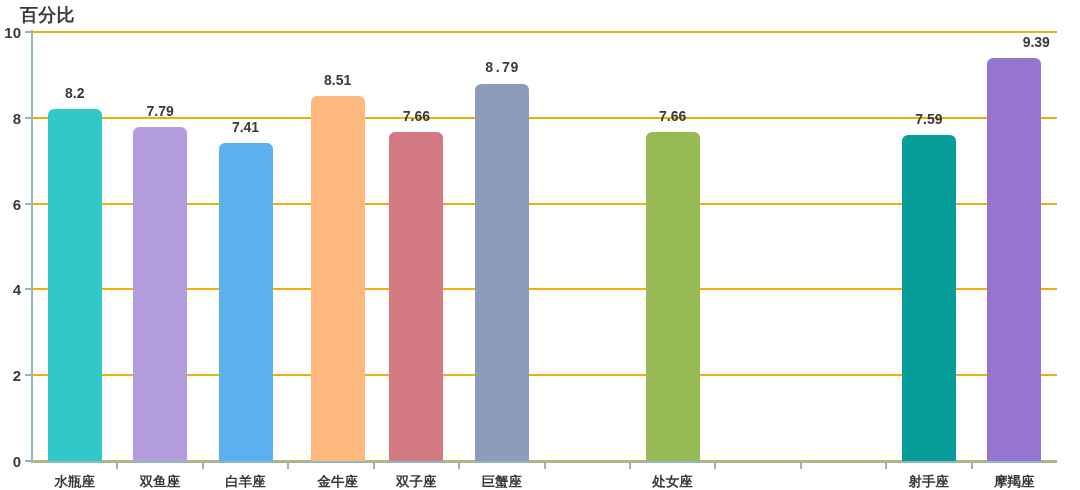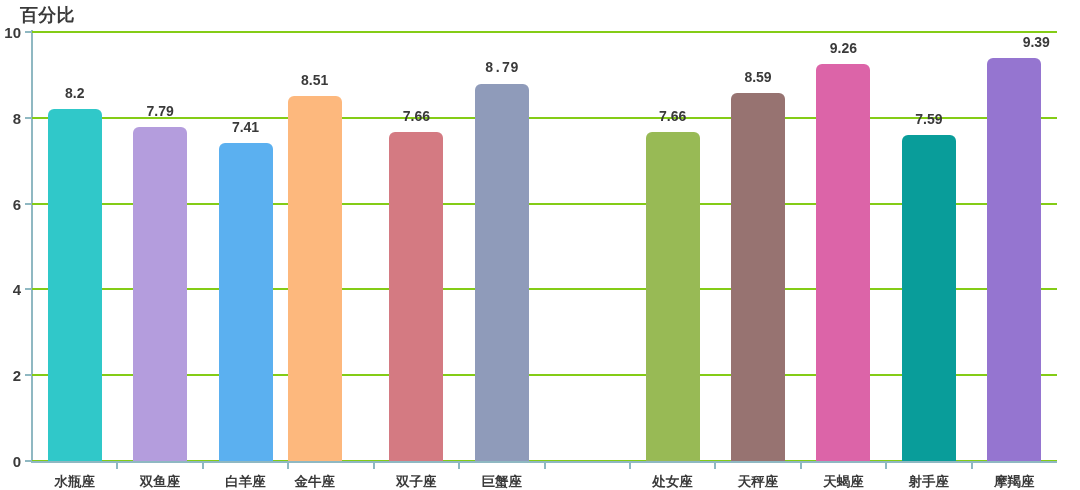--- a/index.html
+++ b/index.html
@@ -47,21 +47,21 @@
     width: 2px;
     height: 433px;
     background: #8fb8c2;
   }
 
   .gridline {
     position: absolute;
     left: 0;
     width: 1025px;
     height: 2px;
-    background: #84cc16;
+    background: #eab308;
   }
 
   .x-axis-line {
     position: absolute;
     left: 0;
     bottom: -2px;
     width: 1025px;
     height: 2px;
     background: #8fb8c2;
   }
@@ -198,50 +198,40 @@
         <div class="bar-group" style="left: 85.4167px; width: 85.4167px;">
           <div class="bar" style="height: 334.191px; background: rgb(180, 157, 221);"></div>
           <div class="bar-value" style="bottom: 342.191px; text-align: center;">7.79</div>
           <div class="cat-label">双鱼座</div>
         </div>
         <div class="bar-group" style="left: 170.833px; width: 85.4167px;">
           <div class="bar" style="height: 317.889px; background: rgb(91, 176, 240);"></div>
           <div class="bar-value" style="bottom: 325.889px;">7.41</div>
           <div class="cat-label">白羊座</div>
         </div>
-        <div class="bar-group" style="left: 240px; width: 85.4167px;">
+        <div class="bar-group" style="left: 263px; width: 85.4167px;">
           <div class="bar" style="height: 365.079px; background: rgb(253, 184, 125);"></div>
           <div class="bar-value" style="bottom: 373.079px;">8.51</div>
           <div class="cat-label">金牛座</div>
         </div>
         <div class="bar-group" style="left: 341.667px; width: 85.4167px;">
           <div class="bar" style="height: 328.614px; background: rgb(212, 122, 130);"></div>
           <div class="bar-value" style="bottom: 336.614px;">7.66</div>
           <div class="cat-label">双子座</div>
         </div>
         <div class="bar-group" style="left: 427.083px; width: 85.4167px;">
           <div class="bar" style="height: 377.091px; background: rgb(143, 155, 186);"></div>
           <div class="bar-value" style="bottom: 385.091px; font-family: Liberation Mono, monospace;">8.79</div>
           <div class="cat-label">巨蟹座</div>
         </div>
         <div class="bar-group" style="left: 597.917px; width: 85.4167px;">
           <div class="bar" style="height: 328.614px; background: rgb(152, 186, 85);"></div>
           <div class="bar-value" style="bottom: 336.614px;">7.66</div>
           <div class="cat-label">处女座</div>
         </div>
-        <div class="bar-group" style="left: 683.333px; width: 85.4167px;">
-          <div class="bar" style="height: 368.511px; background: rgb(151, 115, 113);"></div>
-          <div class="bar-value" style="bottom: 376.511px;">8.59</div>
-          <div class="cat-label">天秤座</div>
-        </div>
-        <div class="bar-group" style="left: 768.75px; width: 85.4167px;">
-          <div class="bar" style="height: 397.254px; background: rgb(220, 100, 168);"></div>
-          <div class="bar-value" style="bottom: 405.254px;">9.26</div>
-          <div class="cat-label">天蝎座</div>
-        </div>
         <div class="bar-group" style="left: 854.167px; width: 85.4167px;">
           <div class="bar" style="height: 325.611px; background: rgb(9, 157, 154);"></div>
           <div class="bar-value" style="bottom: 333.611px;">7.59</div>
           <div class="cat-label">射手座</div>
         </div>
         <div class="bar-group" style="left: 939.583px; width: 85.4167px;">
           <div class="bar" style="height: 402.831px; background: rgb(149, 117, 208);"></div>
           <div class="bar-value" style="bottom: 410.831px; padding-left: 44px;">9.39</div>
           <div class="cat-label">摩羯座</div>
         </div>

